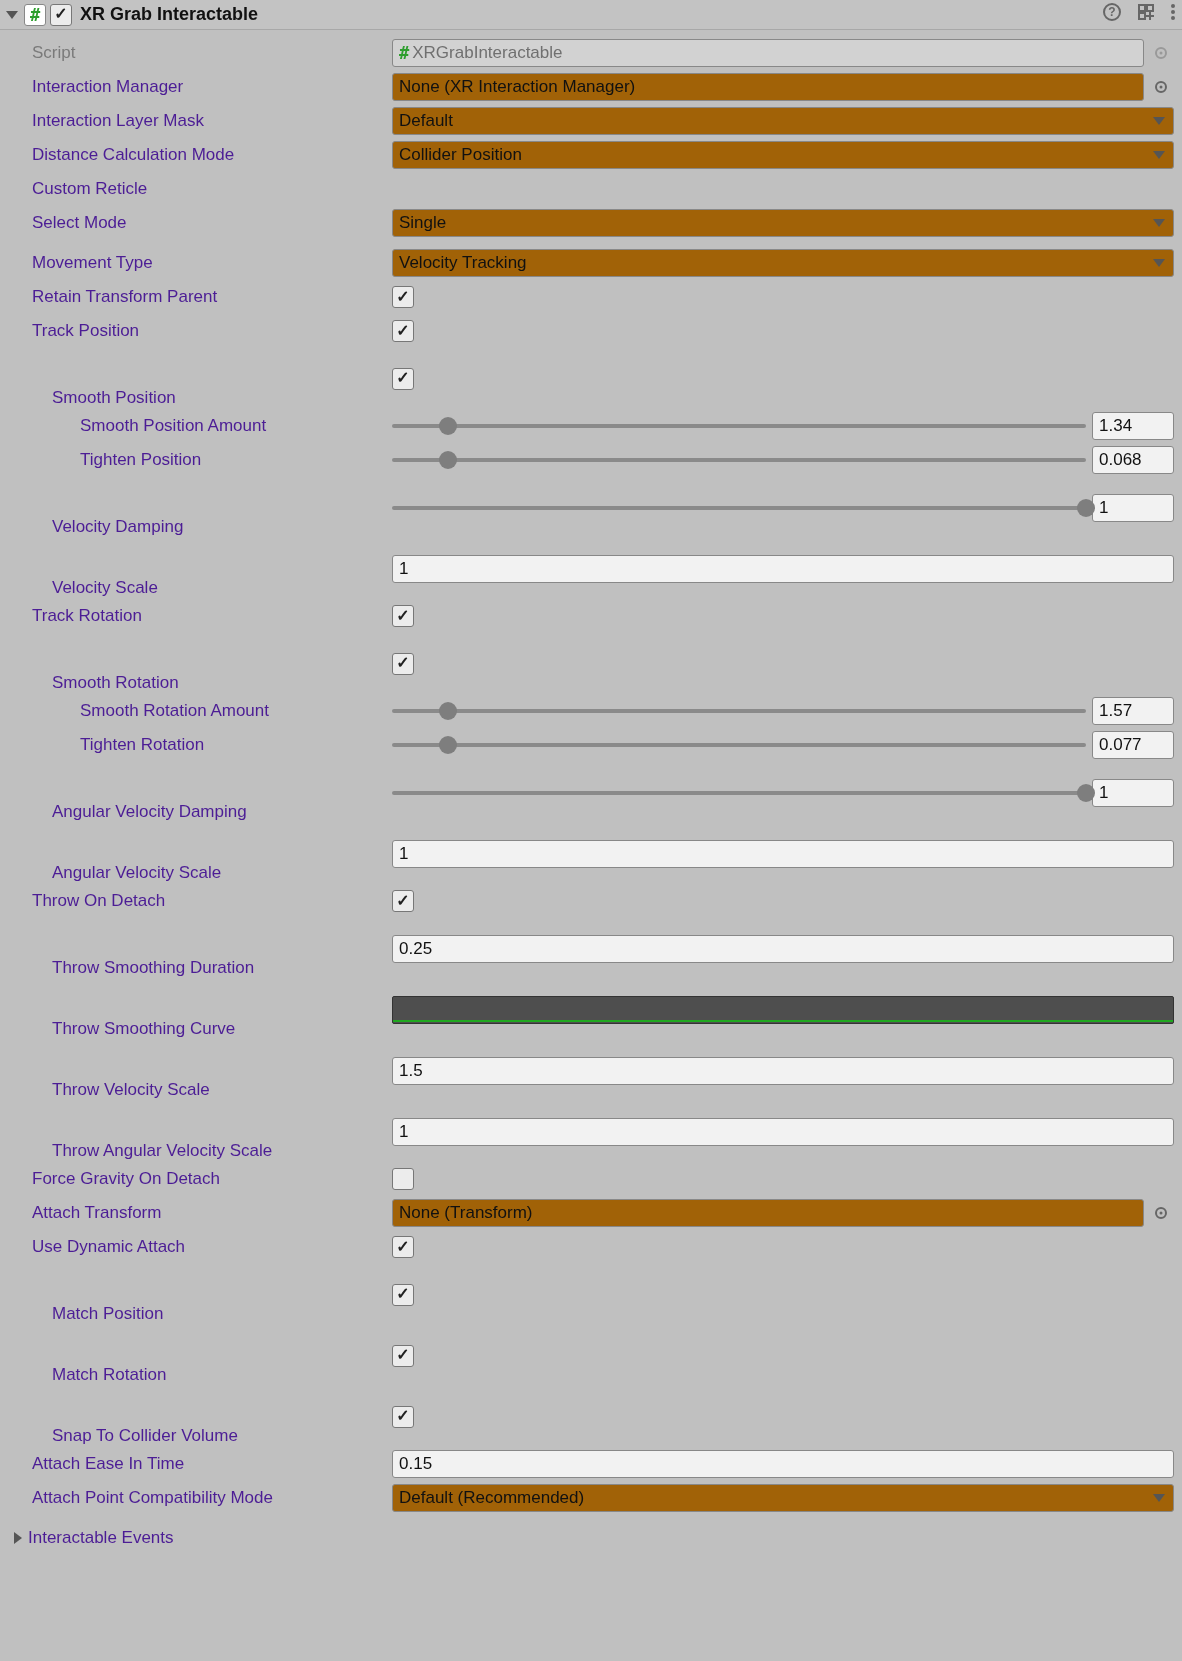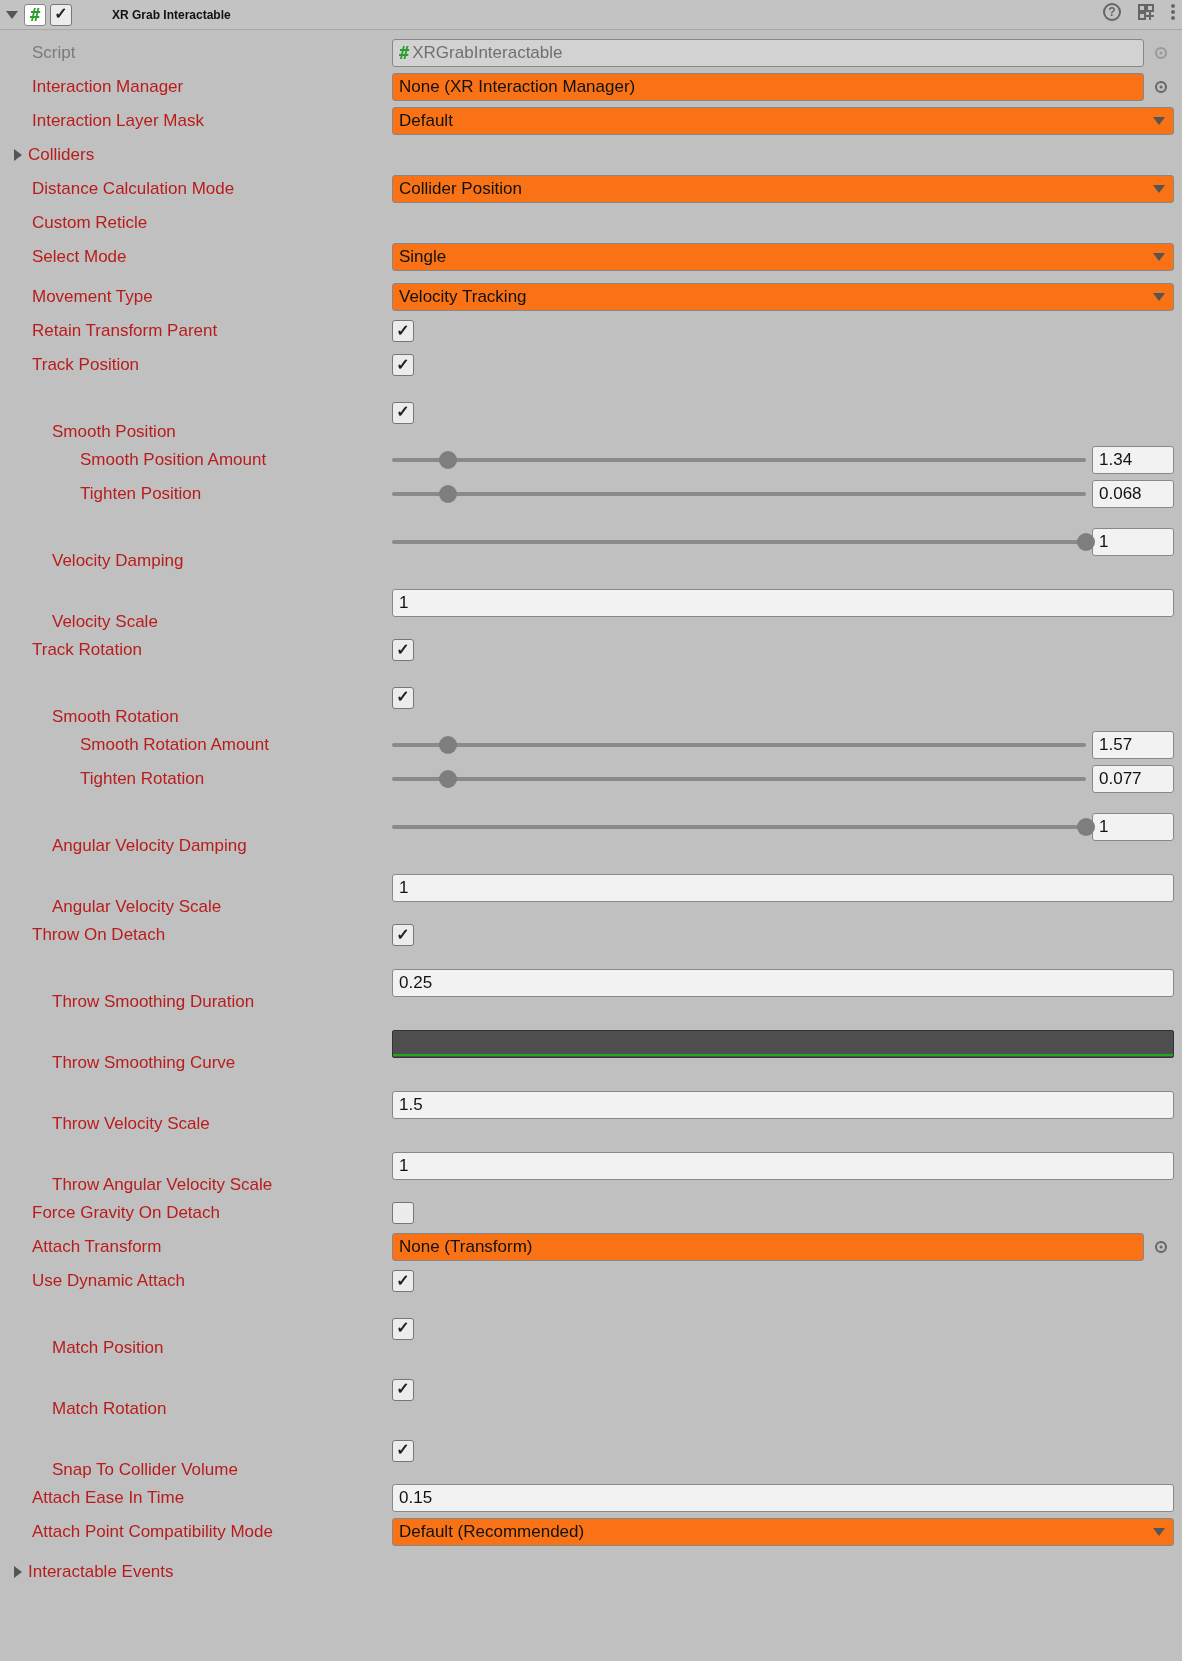--- a/index.html
+++ b/index.html
@@ -30,46 +30,46 @@
     width:22px; height:22px; border:1px solid #888; border-radius:3px;
     background:#fff; display:flex; align-items:center; justify-content:center;
     font-weight:bold; color:#2e9e2e; margin-right:4px; font-family: monospace;
   }
   .cb {
     width:22px; height:22px; border:1px solid #777; border-radius:3px;
     background:#ececec; display:flex; align-items:center; justify-content:center;
     margin-right:8px; cursor:pointer;
   }
   .cb.checked::after { content:"✓"; font-size:16px; color:#222; font-weight:bold; position:relative; top:-1px;}
-  .header-title { font-weight:600; font-size:12px; flex:1;margin-left:32px; }
+  .header-title { font-weight:600; font-size:18px; flex:1; }
   .header-icons { display:flex; gap:14px; align-items:center; }
   .header-icons svg, .header-icons .dots { color:#666; }
 
   .body { padding: 6px 8px 10px 8px; }
 
   .row {
     display:flex; align-items:center; min-height:34px;
     padding: 1px 0;
   }
   .row.section-gap { margin-top: 6px; }
   .label {
     width: 384px;
     padding-left: 24px;
-    color:#b91c1c;
+    color:#4c1d95;
     display:flex; align-items:center; gap:6px;
   }
   .label.dim { color:#7a7a7a; }
   .label.ind1 { padding-left: 44px; margin-top: 39px; }
   .label.ind2 { padding-left: 72px; }
   .label.foldable { padding-left: 6px; }
   .control { flex:1; display:flex; align-items:center; gap:4px; }
 
   .obj-field, .dropdown, .textinput {
     flex:1; height:28px; border:1px solid #888; border-radius:3px;
-    background:#f97316; display:flex; align-items:center;
+    background:#a16207; display:flex; align-items:center;
     padding:0 6px; position:relative; font-size:17px;
   }
   .obj-field { }
   .obj-ring {
     width:26px; display:flex; align-items:center; justify-content:center;
     color:#666; cursor:pointer;
   }
   .obj-ring svg { display:block; }
   .obj-field.readonly { background:#d2d2d2; color:#707070; }
 
@@ -186,27 +186,20 @@
     <div class="row">
       <div class="label">Interaction Layer Mask</div>
       <div class="control">
         <div class="dropdown">
           <span>Default</span>
           <span class="dd-arrow"></span>
         </div>
       </div>
     </div>
 
-    <div class="row">
-      <div class="label foldable">
-        <span class="tri tri-right"></span>
-        <span>Colliders</span>
-      </div>
-      <div class="control"></div>
-    </div>
 
     <div class="row">
       <div class="label">Distance Calculation Mode</div>
       <div class="control">
         <div class="dropdown">
           <span>Collider Position</span>
           <span class="dd-arrow"></span>
         </div>
       </div>
     </div>

